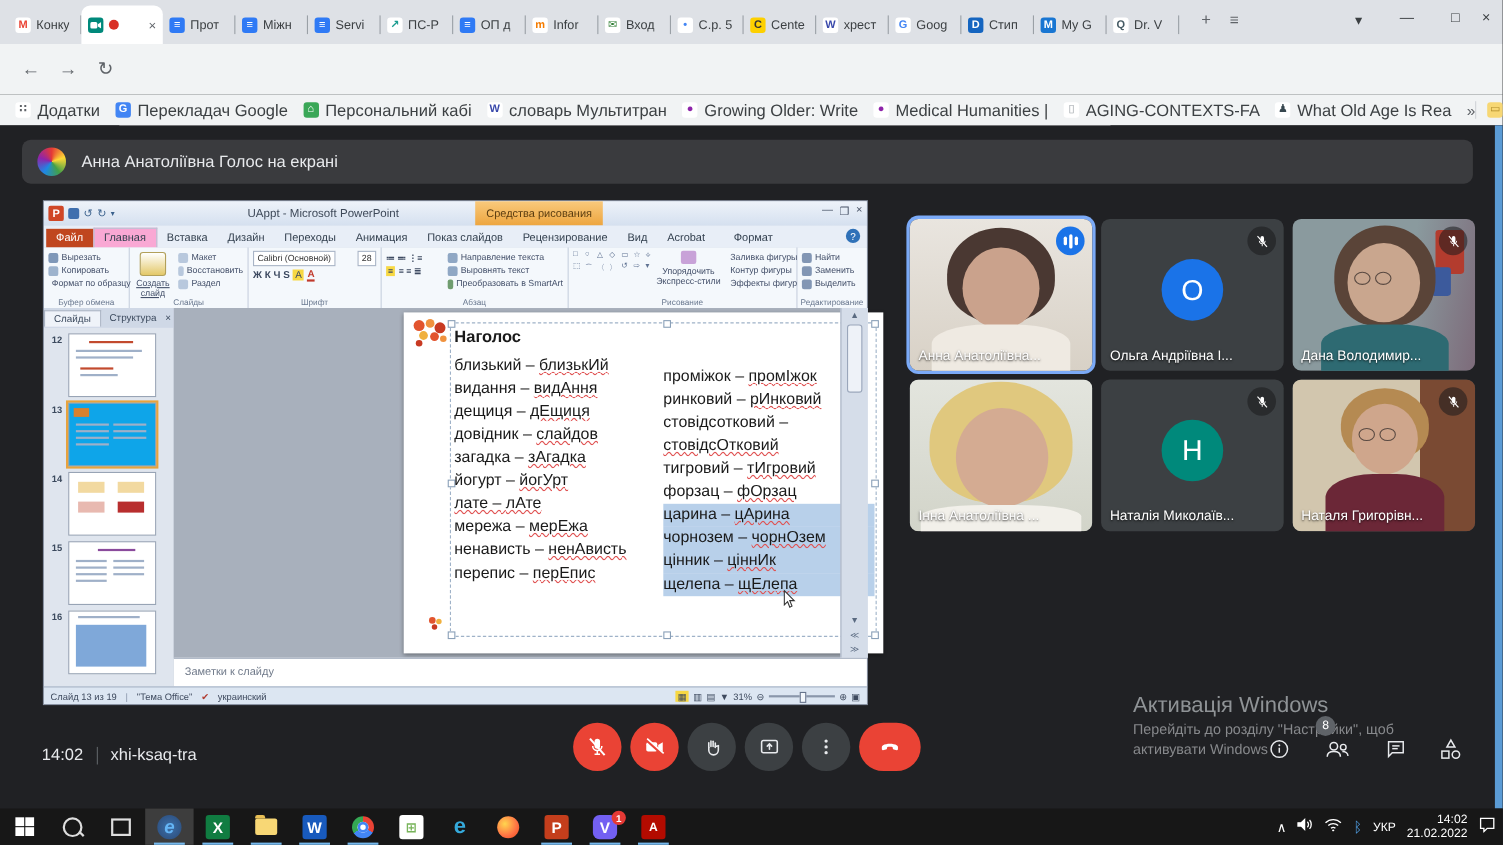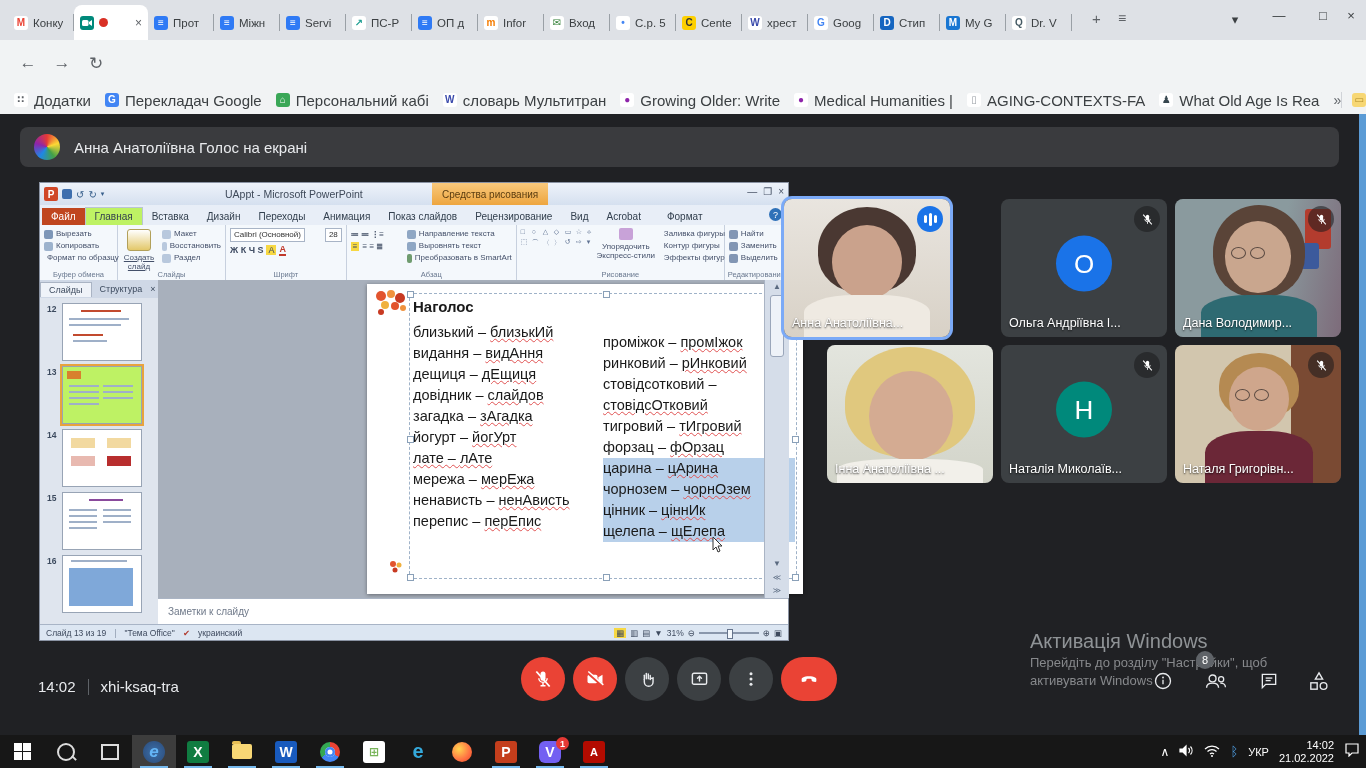--- a/index.html
+++ b/index.html
@@ -61,21 +61,21 @@
   #pp-logo{width:14px;height:14px;background:#d04727;color:#fff;border-radius:2px;font-weight:bold;
     display:flex;align-items:center;justify-content:center;font-size:10px;}
   #pp-title-text{position:absolute;left:185px;font-size:10.5px;color:#3f4a5a;}
   #pp-ctx{position:absolute;left:392px;top:0;height:22px;padding:0 10px;
     background:linear-gradient(#f9c97c,#eda53f);color:#5a3c10;font-size:10px;display:flex;align-items:center;border-radius:0 0 0 0;}
   #pp-winbtns{position:absolute;right:4px;top:3px;display:flex;gap:6px;font-size:10px;color:#4a5568;}
   #pp-ribbontabs{position:absolute;left:0;top:22px;width:748px;height:20px;background:#e8eef7;
     display:flex;align-items:flex-end;font-size:10px;color:#33404f;}
   .rtab{padding:3px 9px;}
   .rtab.file{background:#c0461f;color:#fff;margin-left:2px;}
-  .rtab.active{background:#bef264;border:1px solid #b9c4d4;border-bottom:none;}
+  .rtab.active{background:#f9a8d4;border:1px solid #b9c4d4;border-bottom:none;}
   .rtab.fmt{margin-left:8px;}
   #pp-help{position:absolute;right:6px;top:25px;width:13px;height:13px;border-radius:50%;background:#2f71b8;
     color:#fff;font-size:9px;display:flex;align-items:center;justify-content:center;}
   #pp-ribbon{position:absolute;left:0;top:42px;width:748px;height:55px;background:#f4f8fc;border-bottom:1px solid #b4bfd0;
     display:flex;}
   .rgroup{position:relative;border-right:1px solid #c7d0de;padding:3px 4px 12px 4px;box-sizing:border-box;}
   .rgroup .glabel{position:absolute;bottom:1px;left:0;right:0;text-align:center;font-size:7.5px;color:#69788f;}
   .smallrow{font-size:8px;color:#44506a;line-height:12px;white-space:nowrap;display:flex;align-items:center;gap:3px;}
   .mini{display:inline-block;width:9px;height:9px;border-radius:2px;}
   .bigbtn{float:left;width:34px;font-size:8px;color:#44506a;text-align:center;line-height:9px;margin-right:3px;text-decoration:underline;}
@@ -85,21 +85,21 @@
   .fmtchips{display:flex;gap:3px;font-size:9px;color:#3d4a61;font-weight:bold;align-items:center;}
   .shapegrid{display:grid;grid-template-columns:repeat(7,10px);grid-auto-rows:9px;gap:1px;font-size:7px;color:#5f7292;}
   
   #pp-panel{position:absolute;left:0;top:97px;width:118px;height:344px;background:#dfe5ee;border-right:1px solid #aab4c4;}
   #panel-tabs{display:flex;align-items:center;font-size:9px;color:#3c4a5e;background:#cfd8e6;height:18px;}
   #panel-tabs .ptab{padding:2px 8px;}
   #panel-tabs .ptab.on{background:#eff3f9;border:1px solid #aab4c4;border-bottom:none;}
   #panel-tabs .px{margin-left:auto;margin-right:4px;font-size:9px;}
   .thumb{position:relative;margin:5px 8px 5px 22px;width:78px;height:56px;background:#fff;border:1px solid #98a4b5;}
   .thumb .tnum{position:absolute;left:-16px;top:0;font-size:8.5px;color:#3c4a5e;font-weight:bold;}
-  .thumb.sel{outline:2px solid #e8a33d;background:#bef264;}
+  .thumb.sel{outline:2px solid #e8a33d;background:#0ea5e9;}
   .tline{position:absolute;background:#c24a2e;height:2px;}
   .tgray{position:absolute;background:#9fb0c8;height:2px;}
   #pp-slidezone{position:absolute;left:118px;top:97px;width:606px;height:318px;background:#a8b0bc;}
   #pp-vscroll{position:absolute;left:724px;top:97px;width:24px;height:318px;background:#d5dde9;border-left:1px solid #aab4c4;
     font-size:8px;color:#5a6a80;text-align:center;}
   #pp-notes{position:absolute;left:118px;top:415px;width:630px;height:26px;background:#fff;border-top:1px solid #aab4c4;
     font-size:10px;color:#6a7avoid;color:#707a8a;display:flex;align-items:center;padding-left:10px;box-sizing:border-box;}
   #pp-status{position:absolute;left:0;top:441px;width:748px;height:16px;background:#dce6f2;border-top:1px solid #a8b4c6;
     display:flex;align-items:center;font-size:8.5px;color:#3e4a5e;gap:8px;padding:0 6px;box-sizing:border-box;}
   #pp-status .zoomctl{margin-left:auto;display:flex;align-items:center;gap:4px;}
@@ -728,21 +728,21 @@
         <span>⊖</span>
         <span class="slider">
             <i></i>
           </span>
         <span>⊕</span>
         <span>▣</span>
       </span>
     </div>
   </div>
 
-  <div class="tile speaking" style="left:784px;top:85px">
+  <div class="tile speaking" style="left:827px;top:85px">
     <div class="person" style="background:linear-gradient(#e9e5df,#d8d1c6)">
       <span class="hair" style="left:34px;top:8px;width:98px;height:86px;background:#4a3832"></span>
       <span class="face" style="left:48px;top:26px;width:70px;height:74px;background:#caa28c"></span>
       <span class="torso" style="left:20px;top:96px;width:126px;height:44px;background:#efeae2"></span>
     </div>
     <span class="soundic">
       <b style="height:8px"></b>
         <b style="height:13px"></b>
         <b style="height:8px"></b>
     </span>

